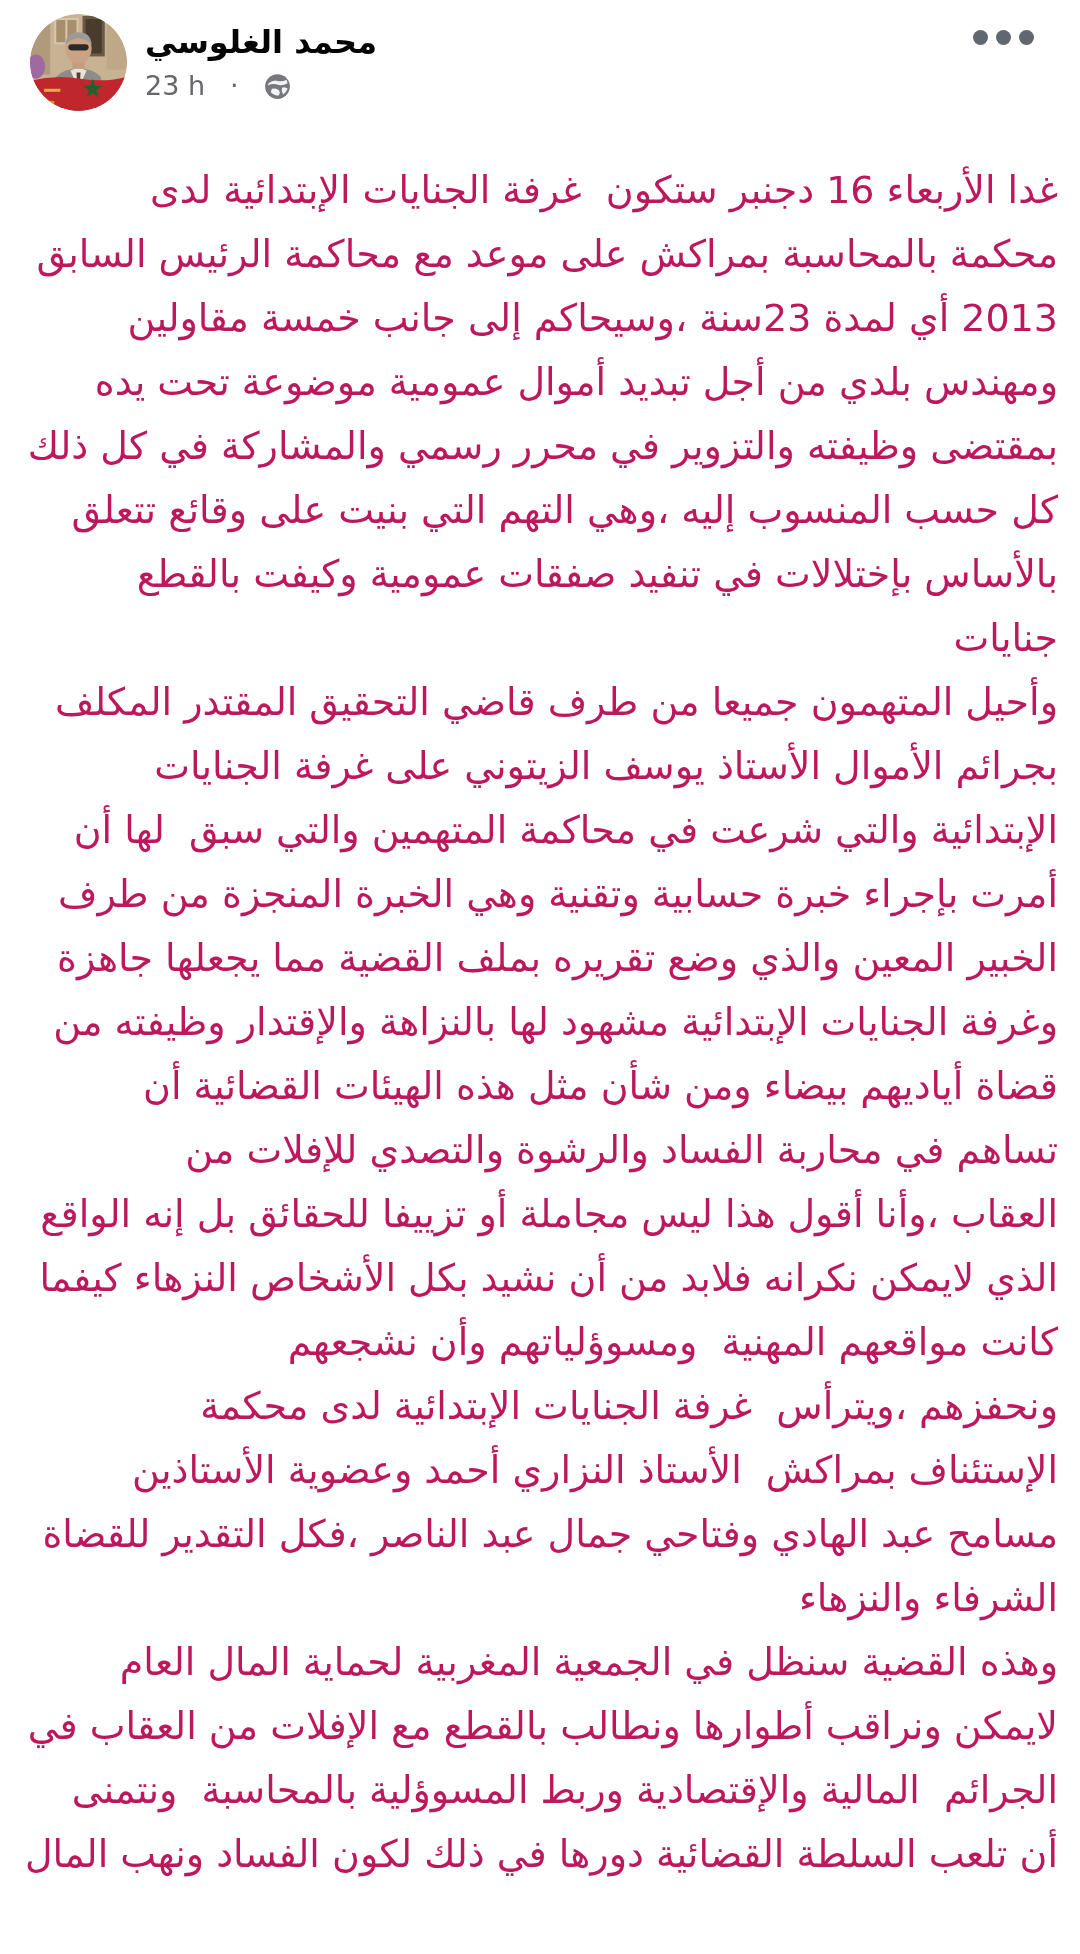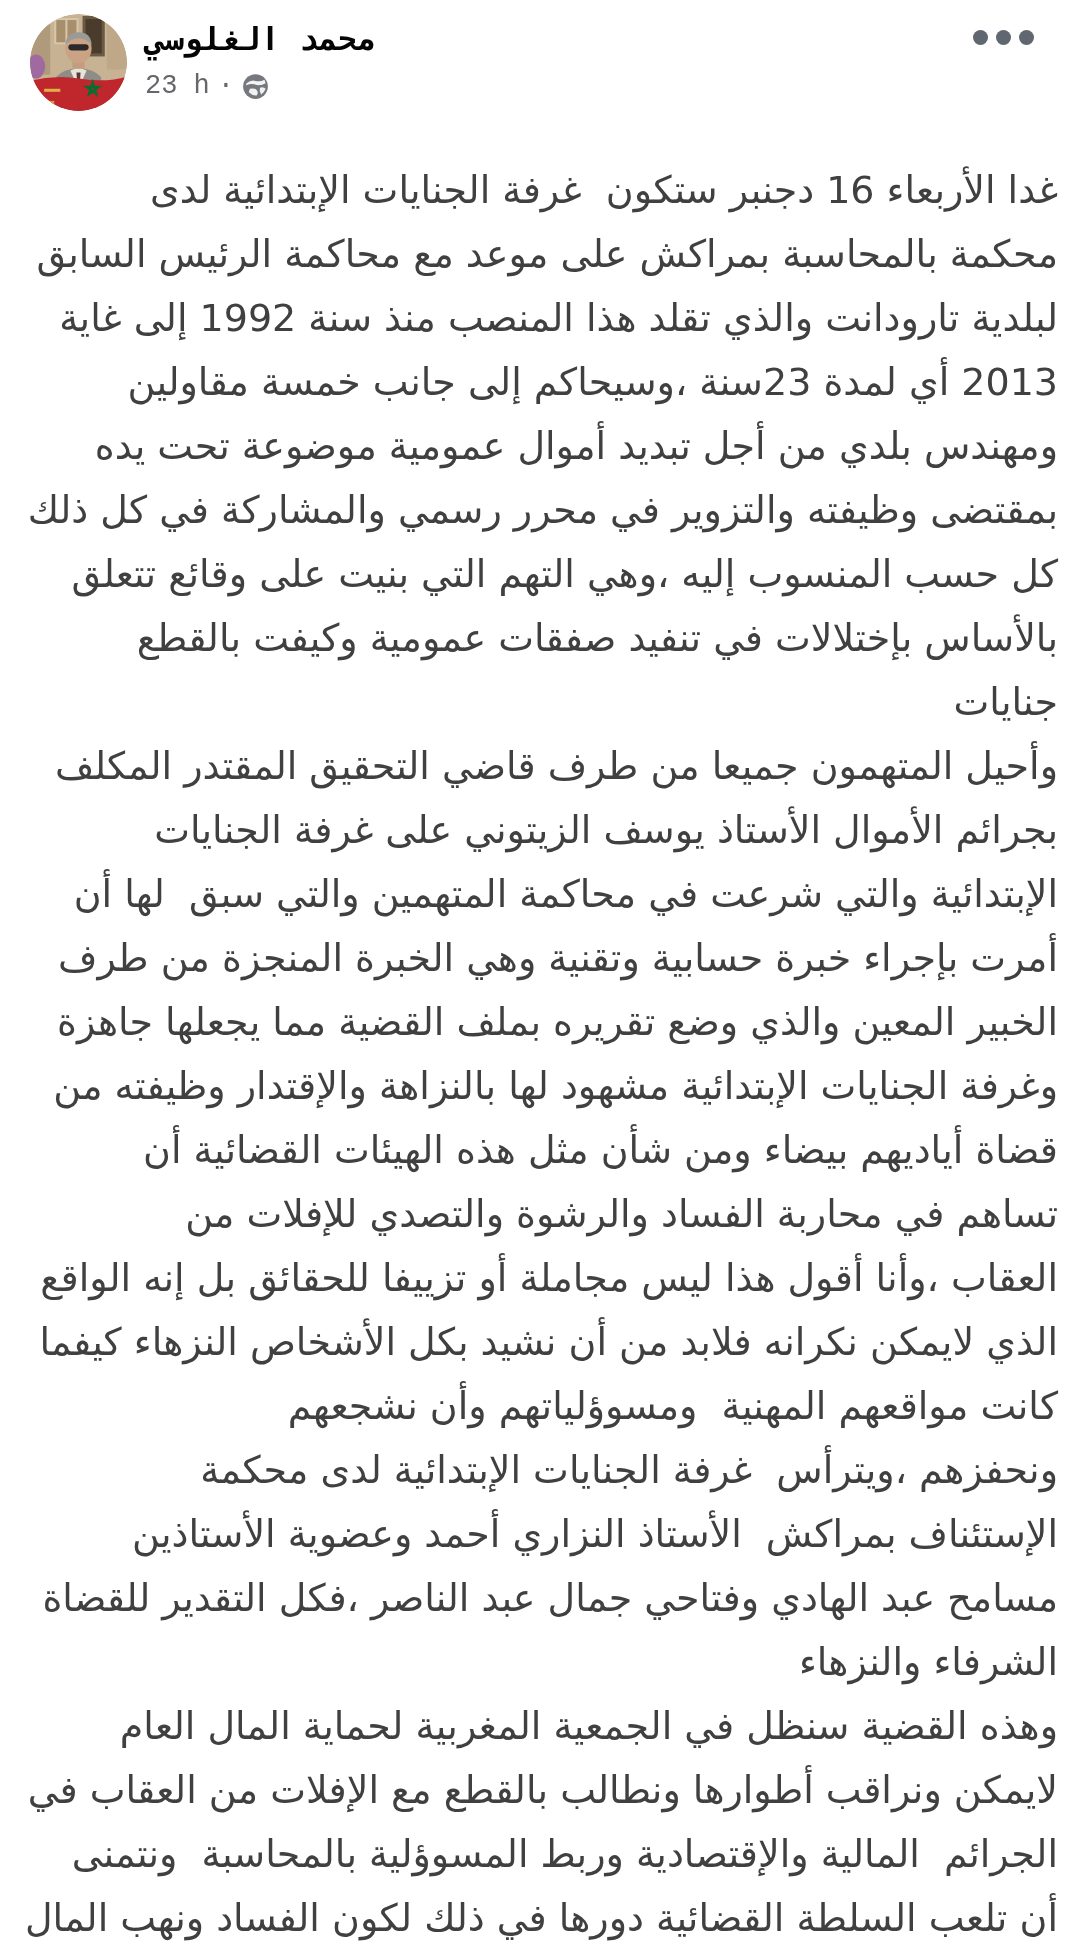--- a/index.html
+++ b/index.html
@@ -14,21 +14,20 @@
   }
 
   
   .post-header {
     direction: ltr;
     display: flex;
     align-items: flex-start;
     padding: 14px 30px 0 30px;
     position: relative;
     height: 128px;
-    font-family: Liberation Mono, monospace;
   }
   .avatar-wrap {
     width: 97px;
     height: 97px;
     border-radius: 50%;
     overflow: hidden;
     flex: 0 0 auto;
     cursor: pointer;
   }
   .avatar-wrap svg { display: block; width: 100%; height: 100%; }
@@ -42,21 +41,21 @@
     line-height: 40px;
     color: #050505;
     direction: rtl;
     display: inline-block;
     cursor: pointer;
   }
   .meta-row {
     margin-top: 8px;
     display: flex;
     align-items: center;
-    gap: 8px;
+    gap: 25px;
     color: #65676b;
     font-size: 27px;
     line-height: 32px;
   }
   .meta-dot { font-size: 27px; color: #65676b; }
   .globe-icon { width: 27px; height: 27px; display: inline-block; }
   .globe-icon svg { display: block; width: 100%; height: 100%; }
 
   .menu-btn {
     position: absolute;
@@ -76,21 +75,21 @@
     background: #606770;
   }
 
   
   .post-text {
     direction: rtl;
     text-align: right;
     padding: 0 22px;
     margin-top: 30px;
     font-size: 38px;
-    color: #404040;
+    color: #be185d;
   }
   .post-line {
     line-height: 64px;
     white-space: pre-wrap;
     min-height: 64px;
   }
 </style>
 </head>
 <body>
 
@@ -160,21 +159,20 @@
   <button class="menu-btn" aria-label="menu">
     <span class="dot"></span>
     <span class="dot"></span>
     <span class="dot"></span>
   </button>
 </div>
 
 <div class="post-text">
     <div class="post-line">غدا الأربعاء 16 دجنبر ستكون  غرفة الجنايات الإبتدائية لدى</div>
     <div class="post-line">محكمة بالمحاسبة بمراكش على موعد مع محاكمة الرئيس السابق</div>
-    <div class="post-line">لبلدية تارودانت والذي تقلد هذا المنصب منذ سنة 1992 إلى غاية</div>
     <div class="post-line">2013 أي لمدة 23سنة ،وسيحاكم إلى جانب خمسة مقاولين</div>
     <div class="post-line">ومهندس بلدي من أجل تبديد أموال عمومية موضوعة تحت يده</div>
     <div class="post-line">بمقتضى وظيفته والتزوير في محرر رسمي والمشاركة في كل ذلك</div>
     <div class="post-line">كل حسب المنسوب إليه ،وهي التهم التي بنيت على وقائع تتعلق</div>
     <div class="post-line">بالأساس بإختلالات في تنفيد صفقات عمومية وكيفت بالقطع جنايات</div>
     <div class="post-line">وأحيل المتهمون جميعا من طرف قاضي التحقيق المقتدر المكلف</div>
     <div class="post-line">بجرائم الأموال الأستاذ يوسف الزيتوني على غرفة الجنايات</div>
     <div class="post-line">الإبتدائية والتي شرعت في محاكمة المتهمين والتي سبق  لها أن</div>
     <div class="post-line">أمرت بإجراء خبرة حسابية وتقنية وهي الخبرة المنجزة من طرف</div>
     <div class="post-line">الخبير المعين والذي وضع تقريره بملف القضية مما يجعلها جاهزة</div>

